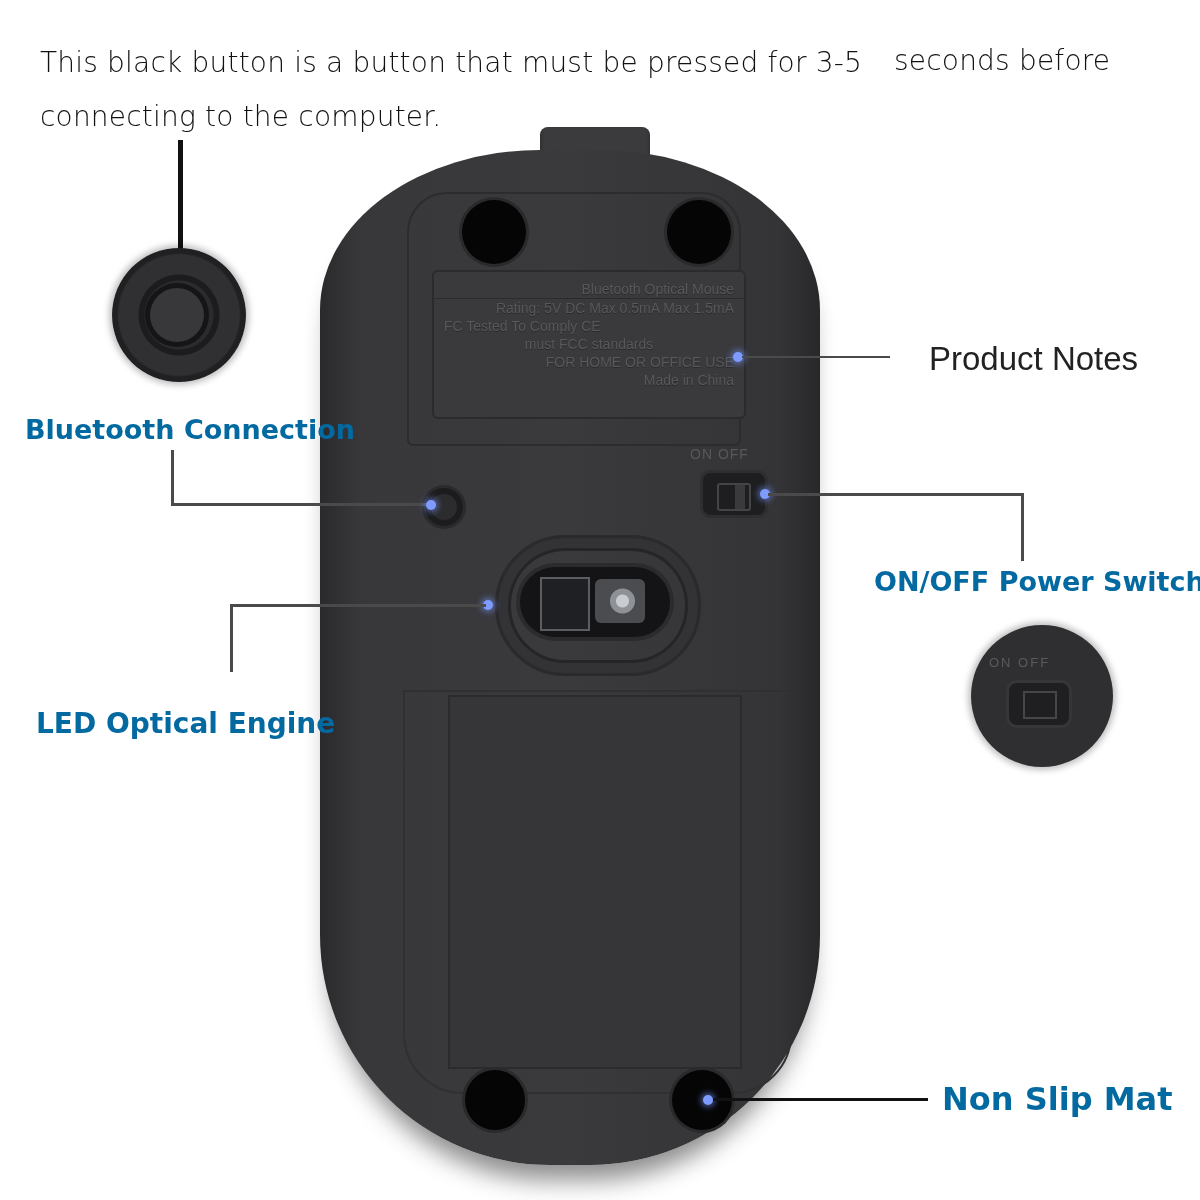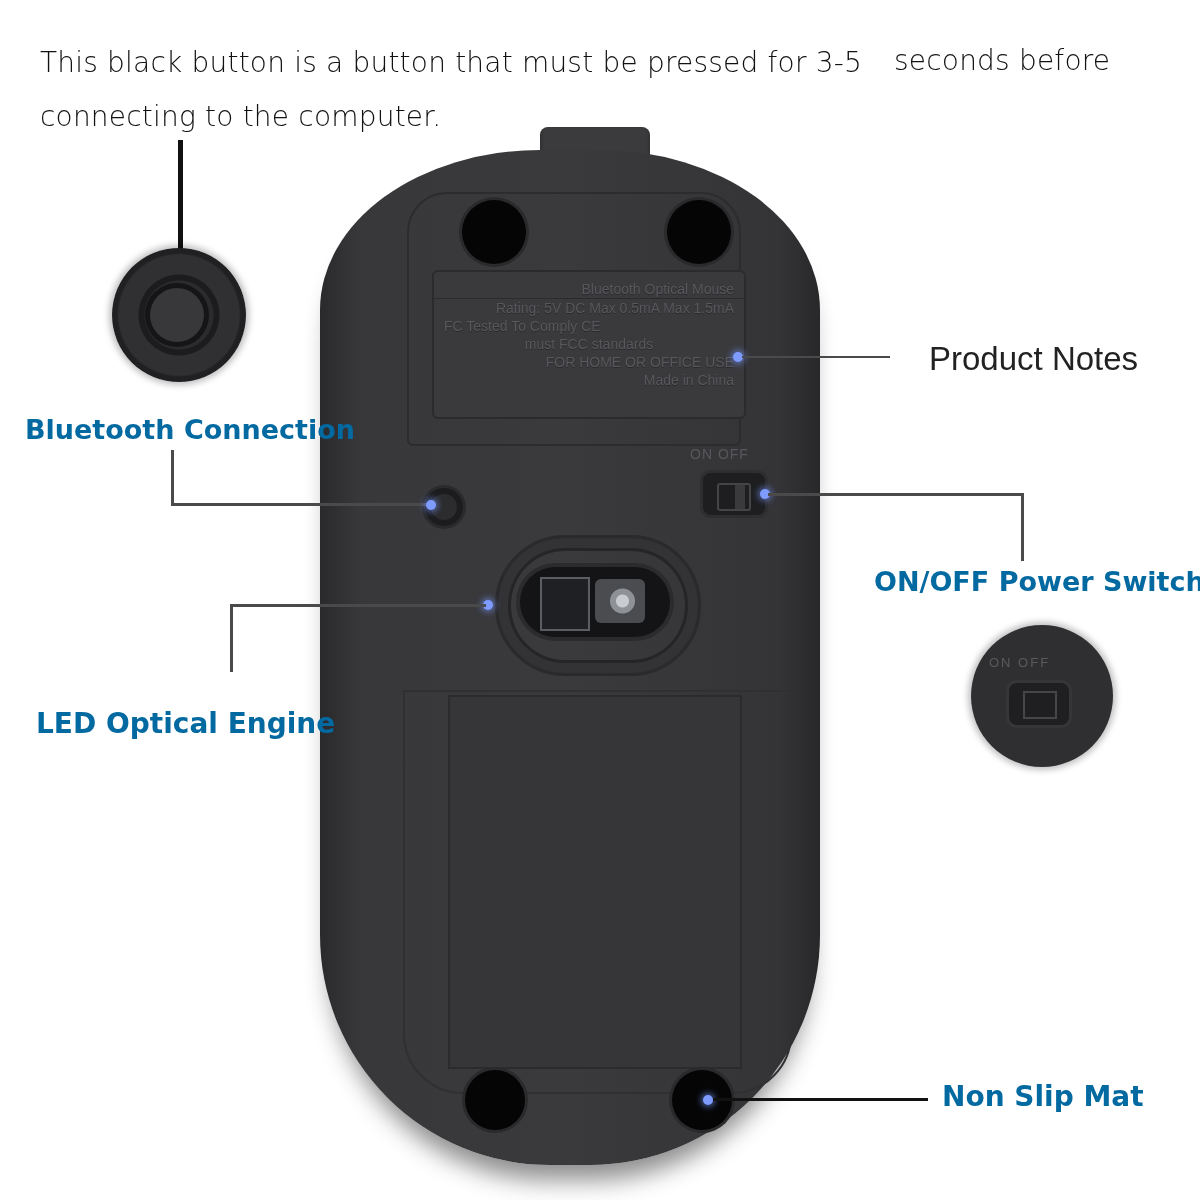--- a/index.html
+++ b/index.html
@@ -104,13 +104,13 @@
   <div class="sbox"></div>
 </div>
 
 <div class="dot" style="left:483px; top:600px;"></div>
 <div class="line" style="left:230px; top:604px; width:256px; height:3px;"></div>
 <div class="line" style="left:230px; top:604px; width:3px; height:68px;"></div>
 <div class="abs label" style="left:36px; top:686px; font-family:'DejaVu Sans',sans-serif; font-size:28px;margin-top:21px;">LED Optical Engine</div>
 
 <div class="dot" style="left:703px; top:1095px;"></div>
 <div class="line" style="left:713px; top:1098px; width:215px; height:3px; background:#111;"></div>
-<div class="abs label" style="left:942px; top:1080px; font-family:'DejaVu Sans',sans-serif; font-size:28px;">Non Slip Mat</div>
+<div class="abs label" style="left:942px; top:1080px; font-family:'DejaVu Sans',sans-serif; font-size:32px;">Non Slip Mat</div>
 
 </body></html>

